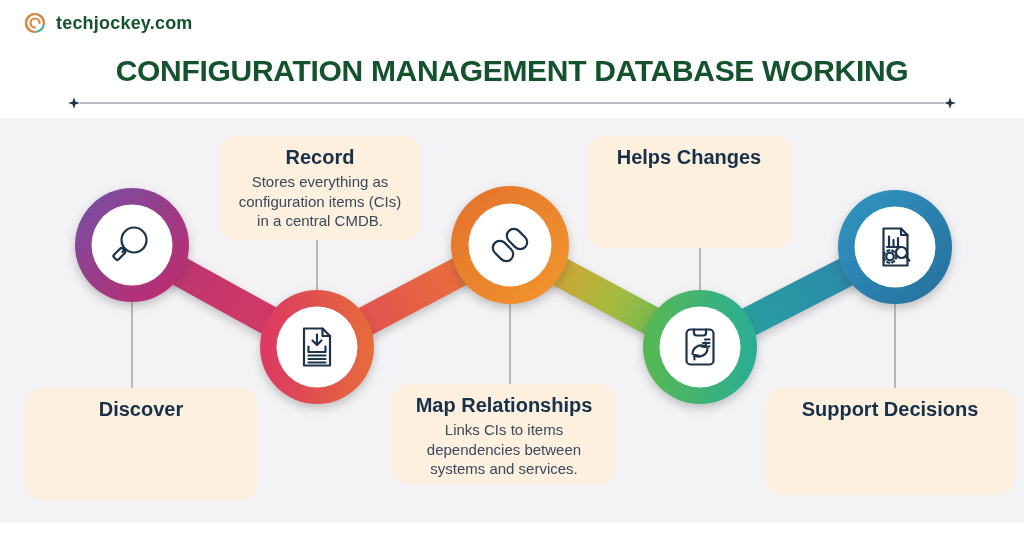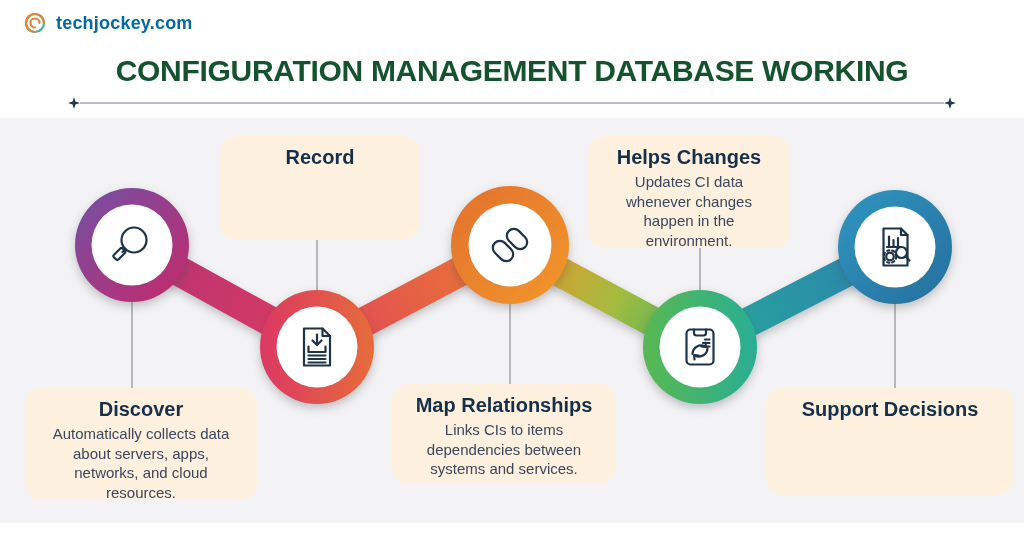--- a/index.html
+++ b/index.html
@@ -1,20 +1,20 @@
 <!DOCTYPE html>
 <html><head>
 <meta charset="utf-8">
 <style>
   html,body{margin:0;padding:0;background:#ffffff;font-family:"Liberation Sans",sans-serif;}
   .page{position:relative;width:1024px;height:536px;background:#ffffff;overflow:hidden;}
 
   
   .logo{position:absolute;top:10px;left:22px;display:flex;align-items:center;gap:8px;z-index:4;}
-  .logo-text{font-size:18px;font-weight:600;color:#0369a1;letter-spacing:.2px;}
+  .logo-text{font-size:18px;font-weight:600;color:#14532d;letter-spacing:.2px;}
   .main-title{position:absolute;top:54px;left:0;width:100%;text-align:center;
     font-size:30px;font-weight:800;letter-spacing:-.3px;color:#14532d;z-index:4;}
   .divider{position:absolute;top:97px;left:68px;width:888px;height:12px;
     display:flex;align-items:center;z-index:4;}
   .divider .line{flex:1;height:2.5px;background:#b9bcc2;}
 
   
   .panel{position:absolute;top:118px;left:0;width:1024px;height:405px;background:#f3f3f5;z-index:1;}
 
   .flow-svg{position:absolute;top:0;left:0;z-index:2;}
@@ -172,34 +172,33 @@
       <line x1="16" y1="24" x2="29" y2="24"></line>
       <circle cx="19" cy="33.5" r="3.8"></circle>
       <circle cx="19" cy="33.5" r="6.3" stroke-dasharray="2.2 3"></circle>
       <circle cx="30.5" cy="29.5" r="5.5"></circle>
       <line x1="34.5" y1="33.5" x2="38.5" y2="37.5"></line>
     </g>
   </svg>
 
   <div class="card card-discover">
     <div class="card-title">Discover</div>
-    <div class="card-desc">Automatically collects data about servers, apps, networks, and cloud resources.</div>
   </div>
 
   <div class="card card-record">
     <div class="card-title">Record</div>
+    <div class="card-desc">Stores everything as configuration items (CIs) in a central CMDB.</div>
   </div>
 
   <div class="card card-map">
     <div class="card-title">Map Relationships</div>
     <div class="card-desc">Links CIs to items dependencies between systems and services.</div>
   </div>
 
   <div class="card card-track">
     <div class="card-title">Helps Changes</div>
-    <div class="card-desc">Updates CI data whenever changes happen in the environment.</div>
   </div>
 
   <div class="card card-support">
     <div class="card-title">Support Decisions</div>
   </div>
 
 </div>
 
 </body></html>

